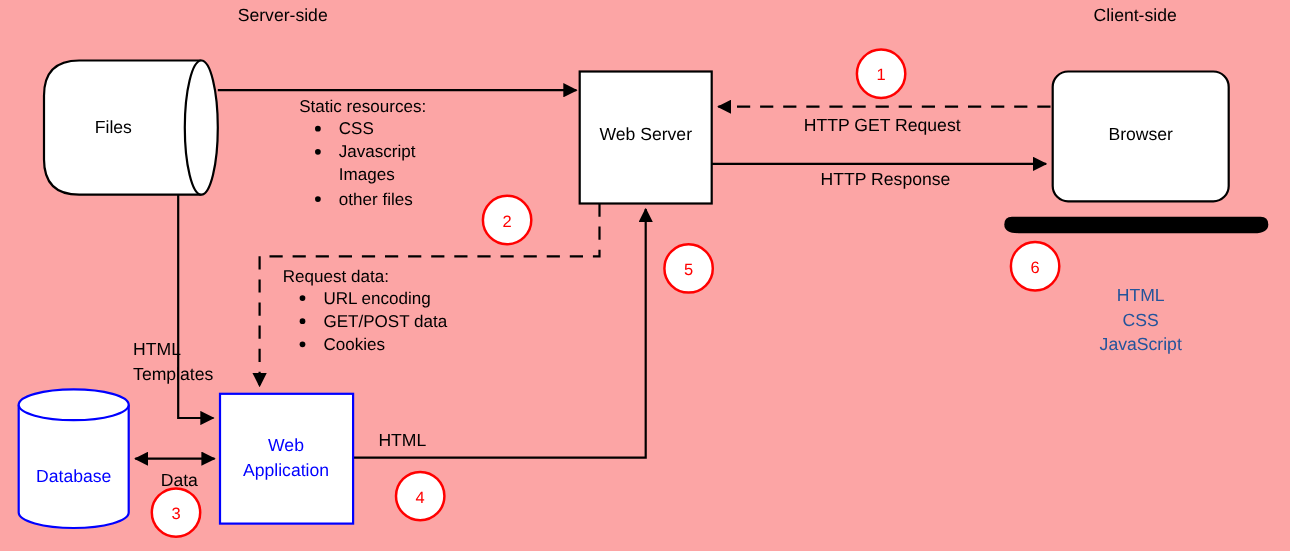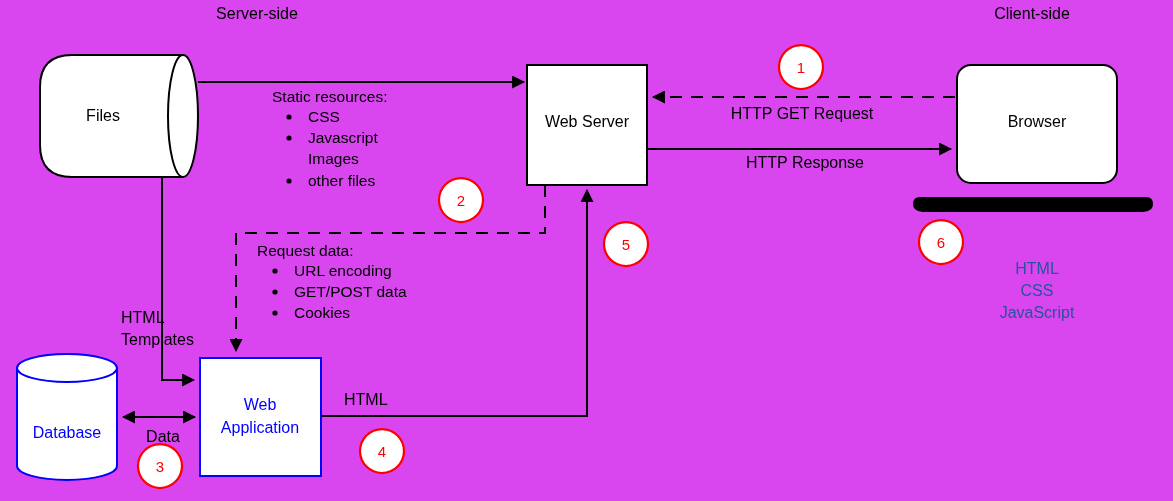--- a/index.html
+++ b/index.html
@@ -4,21 +4,21 @@
 <style>
   html, body {
     margin: 0;
     padding: 0;
     background: #ffffff;
   }
   .stage {
     position: relative;
     width: 1173px;
     height: 501px;
-    background: #d946ef;
+    background: #fca5a5;
     font-family: "Liberation Sans", sans-serif;
   }
   svg { display: block; }
 
   
   .shape-black { fill: #ffffff; stroke: #000000; stroke-width: 2; }
   .shape-blue  { fill: #ffffff; stroke: #0000ff; stroke-width: 2; }
   .solid-edge  { fill: none; stroke: #000000; stroke-width: 2; }
   .dashed-edge { fill: none; stroke: #000000; stroke-width: 2; stroke-dasharray: 12 9; }
   .step-circle { fill: #ffffff; stroke: #ff0000; stroke-width: 2.25; }

